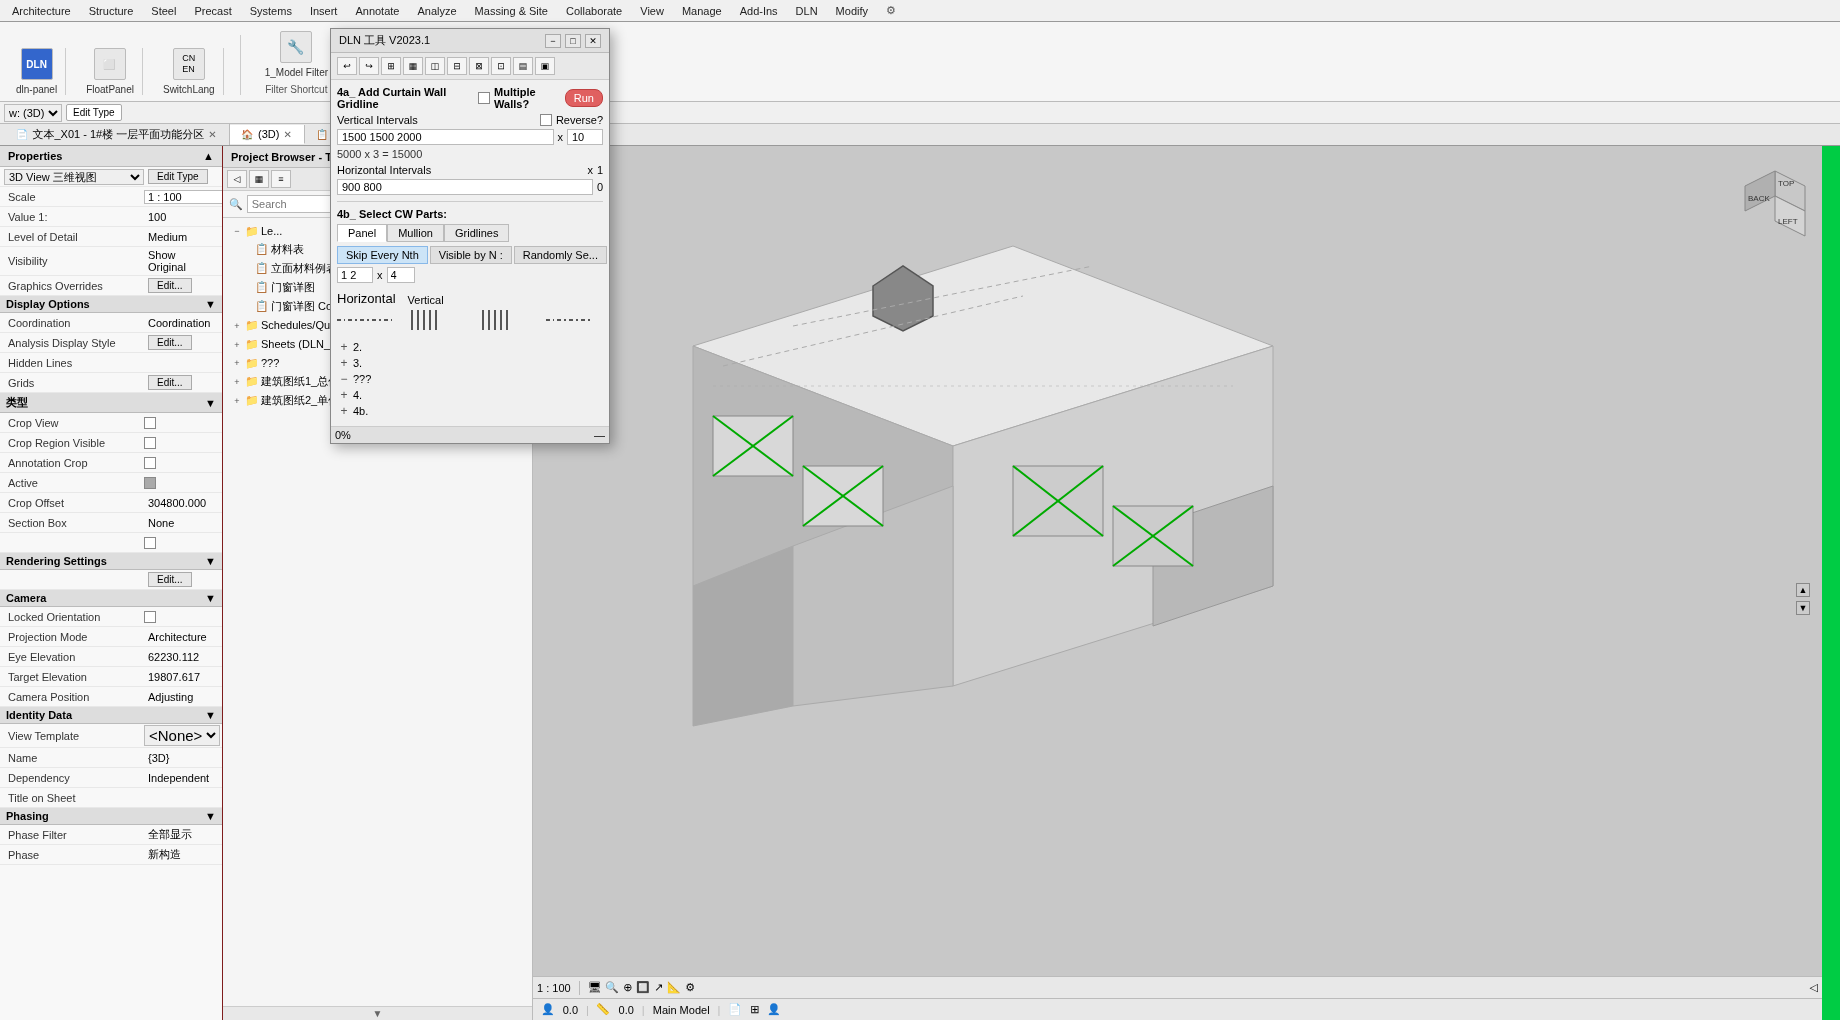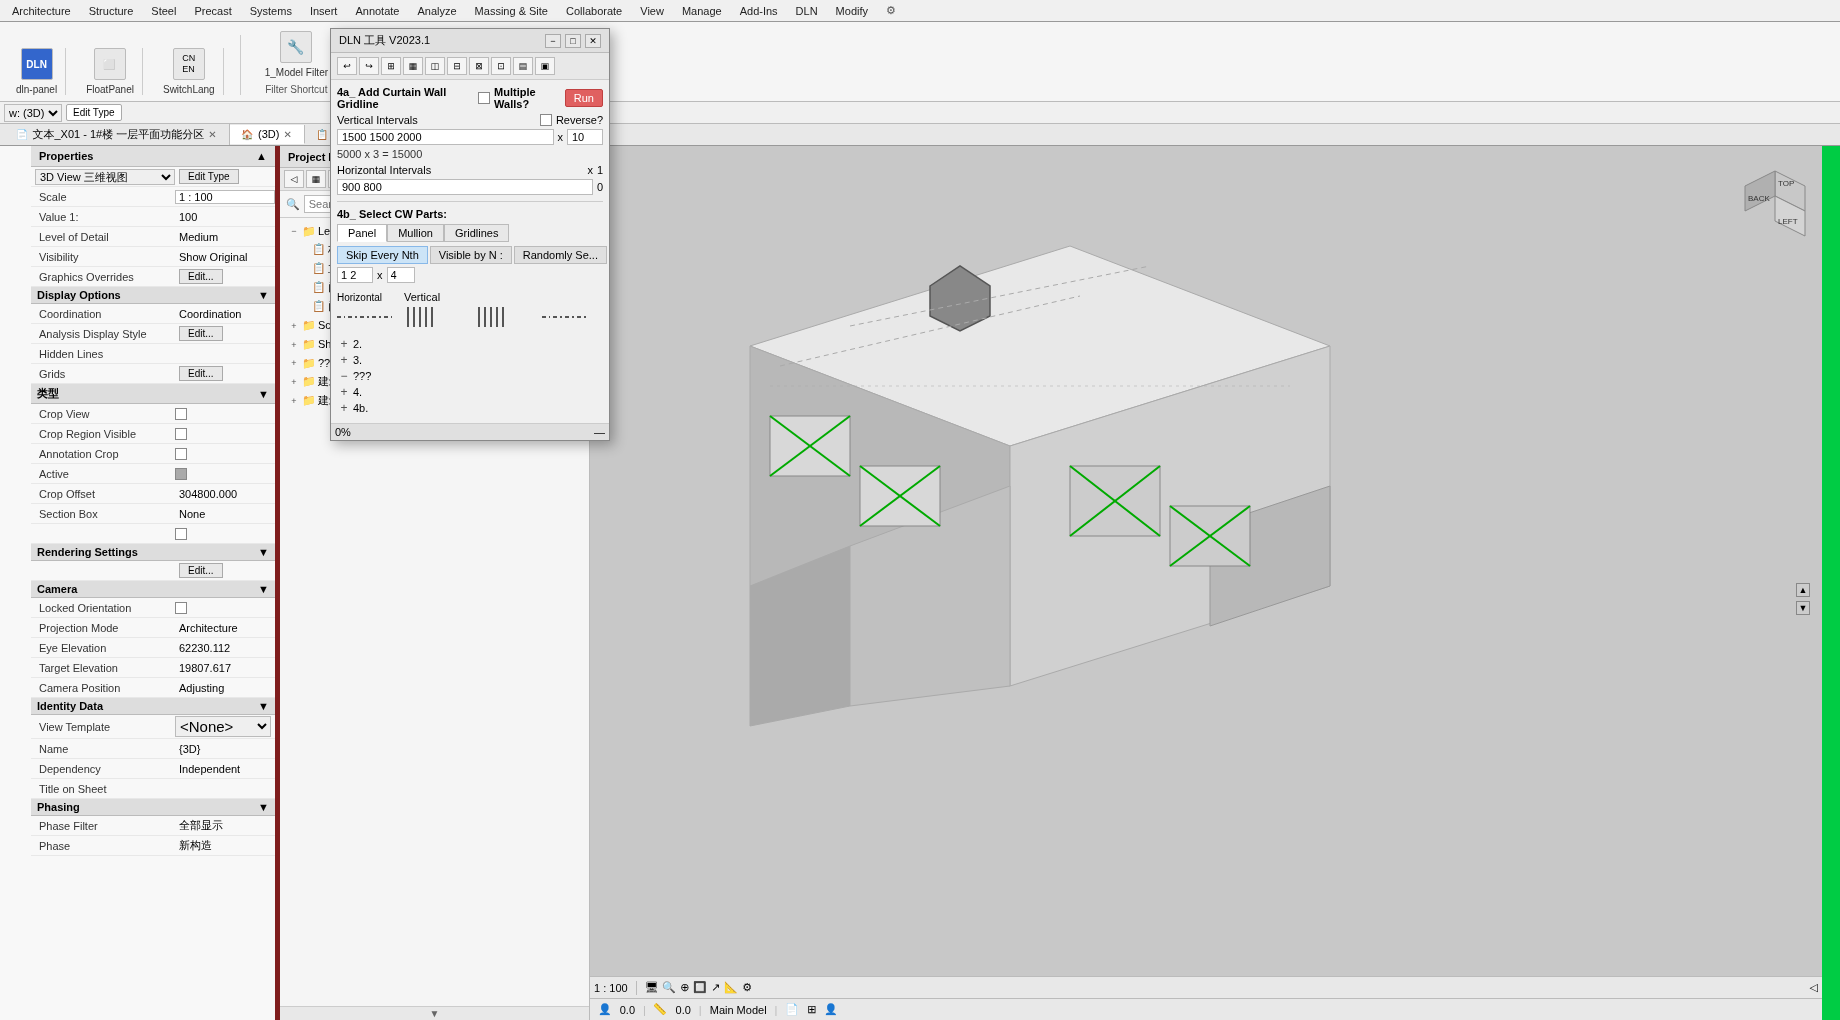--- a/index.html
+++ b/index.html
@@ -42,21 +42,21 @@
     .tab-item.active { background: #fff; border-bottom: 1px solid #fff; }
     .tab-item .close-btn { font-size: 10px; color: #666; cursor: pointer; }
 
     
     .main-content {
       display: flex; height: calc(1020px - 22px - 80px - 22px - 22px);
     }
 
     
     .props-panel {
-      width: 280px; background: #f8f8f8; border-right: 5px solid #7f1d1d; overflow-y: auto; flex-shrink: 0; padding-left: 31px;
+      width: 223px; background: #f8f8f8; border-right: 1px solid #7f1d1d; overflow-y: auto; flex-shrink: 0;
     }
     .props-header {
       background: #e0e0e0; padding: 4px 8px; font-size: 11px; font-weight: bold; border-bottom: 1px solid #bbb; display: flex; justify-content: space-between; align-items: center;
     }
     .props-row {
       display: flex; align-items: center; min-height: 20px; border-bottom: 1px solid #e8e8e8; padding: 1px 4px;
     }
     .props-label {
       width: 140px; font-size: 11px; color: #333; padding: 1px 4px; flex-shrink: 0;
     }
@@ -115,21 +115,21 @@
     }
     .dialog-tool-btn {
       width: 20px; height: 18px; border: 1px solid #bbb; background: #f5f5f5; cursor: pointer;
       display: flex; align-items: center; justify-content: center; font-size: 9px;
     }
     .dialog-content { padding: 6px; overflow-y: auto; }
     .section-header-row {
       display: flex; align-items: center; gap: 4px; margin-bottom: 4px; font-size: 11px; font-weight: bold;
     }
     .run-btn {
-      background: #e06060; color: #fff; border: 1px solid #c04040; padding: 2px 8px; cursor: pointer; font-size: 11px; border-radius: 2px;
+      background: #e06060; color: #fff; border: 1px solid #c04040; padding: 2px 8px; cursor: pointer; font-size: 11px; border-radius: 8px;
     }
     .checkbox-row { display: flex; align-items: center; gap: 4px; font-size: 11px; }
     .text-input-sm {
       border: 1px solid #bbb; padding: 1px 4px; font-size: 11px; background: #fff; width: 100%;
     }
     .text-input-xs {
       border: 1px solid #bbb; padding: 1px 4px; font-size: 11px; background: #fff; width: 36px;
     }
     .tab-row { display: flex; gap: 0; margin: 4px 0; }
     .tab-btn {
@@ -578,21 +578,21 @@
 
       </div>
       <div style="display:flex; align-items:center; gap:4px; margin:3px 0;">
         <input type="text" style="width: 36px; border: 1px solid rgb(187, 187, 187); font-size: 11px; padding: 1px 3px;" value="1 2">
         <span>x</span>
         <input type="text" style="width: 28px; border: 1px solid rgb(187, 187, 187); font-size: 11px; padding: 1px 3px;" value="4">
       </div>
 
       <div style="display:flex; gap:12px; margin:8px 0; align-items:flex-end;">
         <div>
-          <div style="font-size:10px; margin-bottom:4px;">Horizontal</div>
+          <div style="font-size:13px; margin-bottom:4px;">Horizontal</div>
           
           <svg width="55" height="20">
             <line x1="0" y1="10" x2="8" y2="10" stroke="#555" stroke-width="2" stroke-dasharray="4,3"></line>
             <line x1="11" y1="10" x2="20" y2="10" stroke="#555" stroke-width="2" stroke-dasharray="4,3"></line>
             <line x1="23" y1="10" x2="32" y2="10" stroke="#555" stroke-width="2" stroke-dasharray="4,3"></line>
             <line x1="35" y1="10" x2="44" y2="10" stroke="#555" stroke-width="2" stroke-dasharray="4,3"></line>
             <line x1="47" y1="10" x2="55" y2="10" stroke="#555" stroke-width="2" stroke-dasharray="4,3"></line>
           </svg>
         </div>
         <div>

